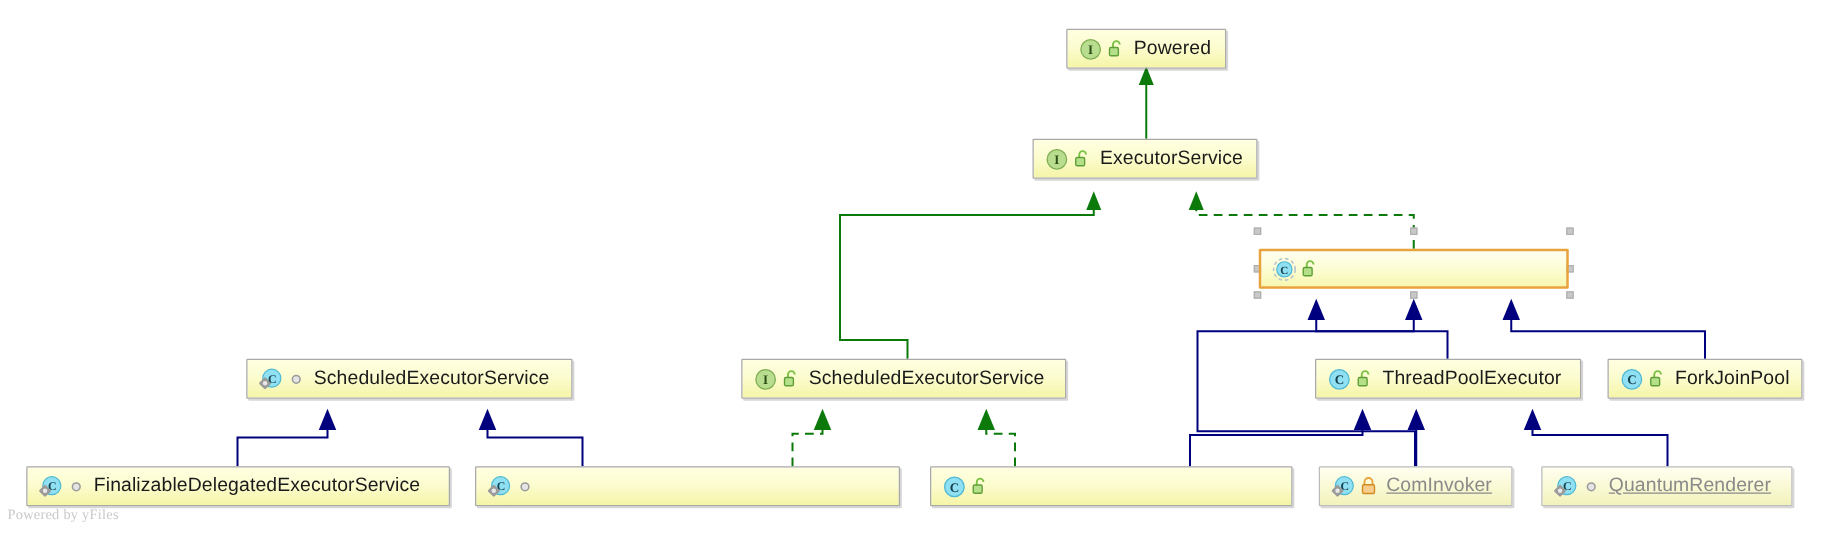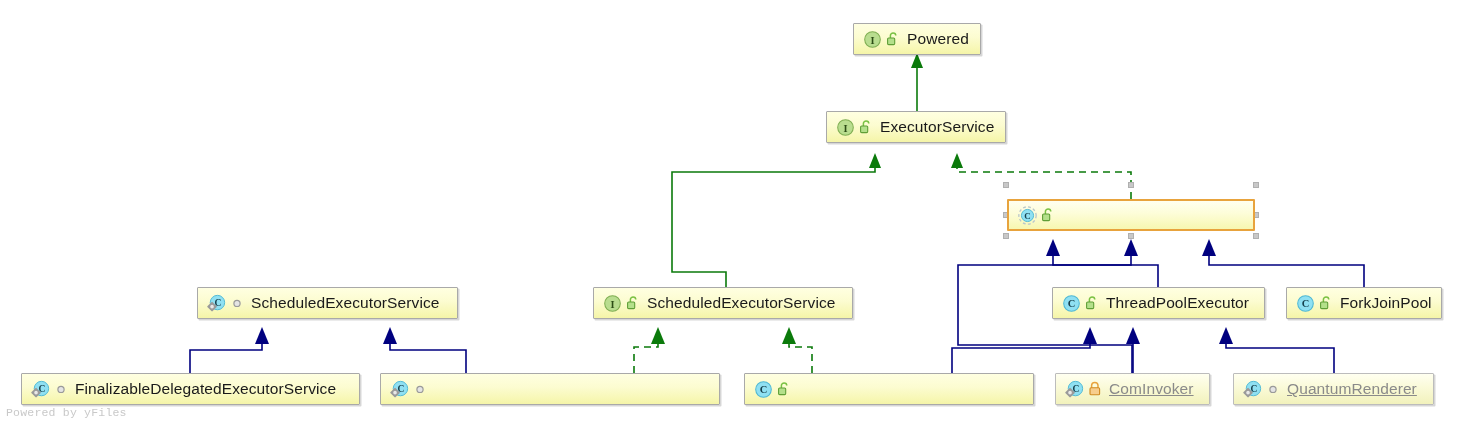--- a/index.html
+++ b/index.html
@@ -79,21 +79,21 @@
     background: #c8c8c8;
     border: 1px solid #b0b0b0;
     box-sizing: border-box;
   }
   #watermark {
     position: absolute;
     left: 6px;
     top: 406px;
     font-size: 11.5px;
     color: #c9c9c9;
-    font-family: Liberation Mono, monospace;
+    font-family: Liberation Serif, serif;
     letter-spacing: 0.2px;
     user-select: none;
   }
 </style>
 </head>
 <body>
 
 <div id="canvas">
 
   <svg id="edge-layer" viewBox="0 0 1466 430" xmlns="http://www.w3.org/2000/svg">

